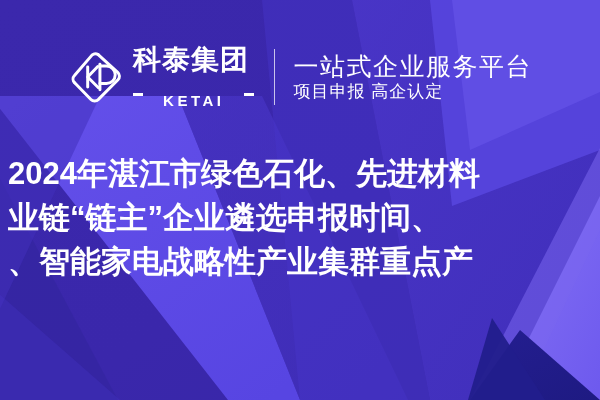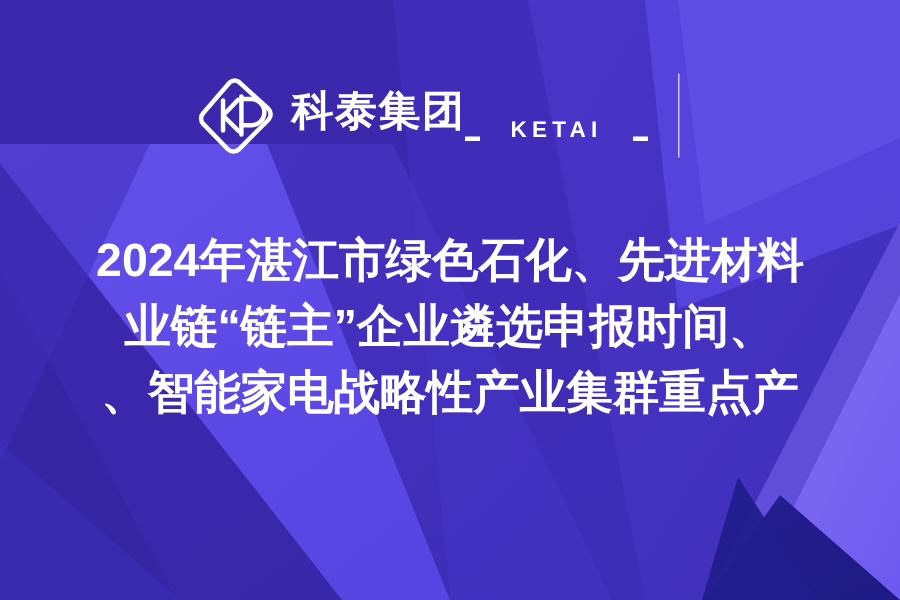--- a/index.html
+++ b/index.html
@@ -49,37 +49,38 @@
 
   .logo-mark {
     width: 56px;
     height: 56px;
     flex: none;
     display: block;
   }
 
   .logo-word {
     display: flex;
+    flex-direction: column;
     align-items: stretch;
     justify-content: center;
   }
 
   .logo-cn {
     color: #ffffff;
     font-size: 28px;
     font-weight: 700;
     letter-spacing: 1px;
     line-height: 1.02;
     white-space: nowrap;
     font-family: "Liberation Sans", "DejaVu Sans", sans-serif;
   }
 
   .logo-en-row {
     display: flex;
-    align-items: flex-end;
+    align-items: flex-start;
     gap: 20px;
     margin-top: 19px;
   }
   .logo-rule {
     height: 3px;
     background: #ffffff;
     flex: 1 1 auto;
     min-width: 10px;
   }
   .logo-en {
@@ -123,22 +124,22 @@
     white-space: nowrap;
   }
 
   
   .headline {
     position: absolute;
     left: 0;
     top: 152px;
     width: 600px;
     z-index: 5;
-    text-align: center;
-    padding: 0 18px;
+    text-align: left;
+    padding: 0 8px;
     box-sizing: border-box;
   }
   .headline-line {
     color: #ffffff;
     font-size: 31px;
     font-weight: 700;
     line-height: 1.42;
     letter-spacing: 0px;
     white-space: nowrap;
   }
@@ -221,20 +222,24 @@
         <div class="logo-en-row">
           <span class="logo-rule"></span>
           <span class="logo-en">KETAI</span>
           <span class="logo-rule"></span>
         </div>
       </div>
     </div>
 
     <div class="divider"></div>
 
+    <div class="tagline">
+      <div class="tagline-main">一站式企业服务平台</div>
+      <div class="tagline-sub">项目申报 高企认定</div>
+    </div>
   </div>
 
   <div class="headline">
     <div class="headline-line">2024年湛江市绿色石化、先进材料</div>
     <div class="headline-line">业链“链主”企业遴选申报时间、</div>
     <div class="headline-line">、智能家电战略性产业集群重点产</div>
   </div>
 
 </div>
 

